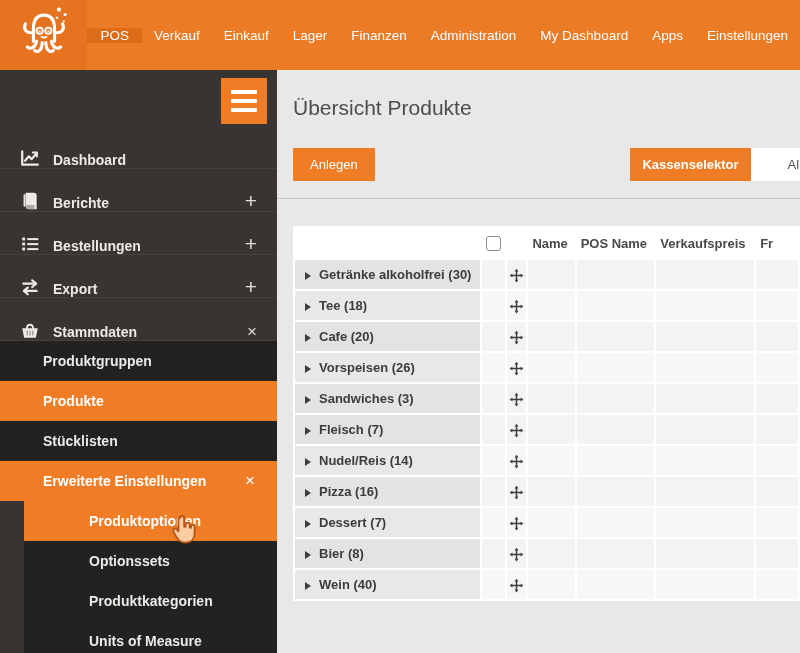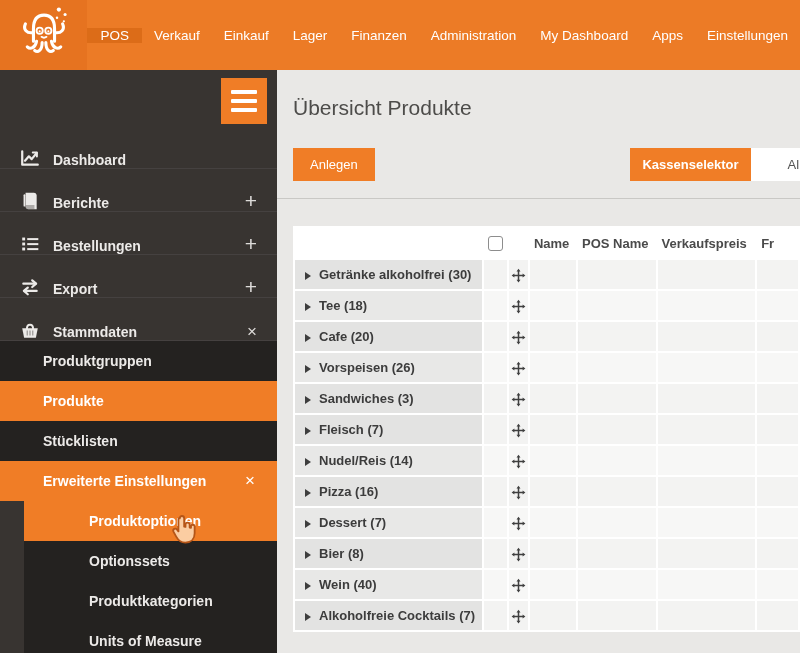--- a/index.html
+++ b/index.html
@@ -407,35 +407,20 @@
     <td class="move-cell">
       <svg class="move-ic" width="15" height="15" viewBox="0 0 24 24" fill="#3f3f3f">
         <path d="M12 1 L15.2 5.4 H13.2 V10.8 H18.6 V8.8 L23 12 L18.6 15.2 V13.2 H13.2 V18.6 H15.2 L12 23 L8.8 18.6 H10.8 V13.2 H5.4 V15.2 L1 12 L5.4 8.8 V10.8 H10.8 V5.4 H8.8 Z"></path>
       </svg>
     </td>
     <td class="plain"></td>
     <td class="plain"></td>
     <td class="plain"></td>
     <td class="plain"></td>
   </tr>
-            <tr>
-    <td class="group-cell">
-      <span class="tri"></span><span class="row-label">Alkoholfreie Cocktails (7)</span>
-    </td>
-    <td class="cb-cell"></td>
-    <td class="move-cell">
-      <svg class="move-ic" width="15" height="15" viewBox="0 0 24 24" fill="#3f3f3f">
-        <path d="M12 1 L15.2 5.4 H13.2 V10.8 H18.6 V8.8 L23 12 L18.6 15.2 V13.2 H13.2 V18.6 H15.2 L12 23 L8.8 18.6 H10.8 V13.2 H5.4 V15.2 L1 12 L5.4 8.8 V10.8 H10.8 V5.4 H8.8 Z"></path>
-      </svg>
-    </td>
-    <td class="plain"></td>
-    <td class="plain"></td>
-    <td class="plain"></td>
-    <td class="plain"></td>
-  </tr>
           </tbody>
       </table>
     </div>
   </div>
 
   <svg class="cursor-hand" viewBox="0 0 24 26">
     <path d="M9.5 3.4c0-1.1.8-1.9 1.7-1.9s1.7.8 1.7 1.9v6.3l1 .2V8.2c0-.9.7-1.6 1.6-1.6s1.6.7 1.6 1.6v2.2l1 .2v-1c0-.8.6-1.4 1.4-1.4s1.4.6 1.4 1.4v5.2c0 4.3-2.8 7.1-7.1 7.1-3.4 0-5.3-1.5-7-4.6l-2.1-3.8c-.4-.8-.1-1.7.6-2.1.7-.4 1.5-.2 2 .4l1.2 1.5V3.4z" fill="#fbcda2" stroke="#b55517" stroke-width="1.4" stroke-linejoin="round"></path>
   </svg>
 
 </div>

